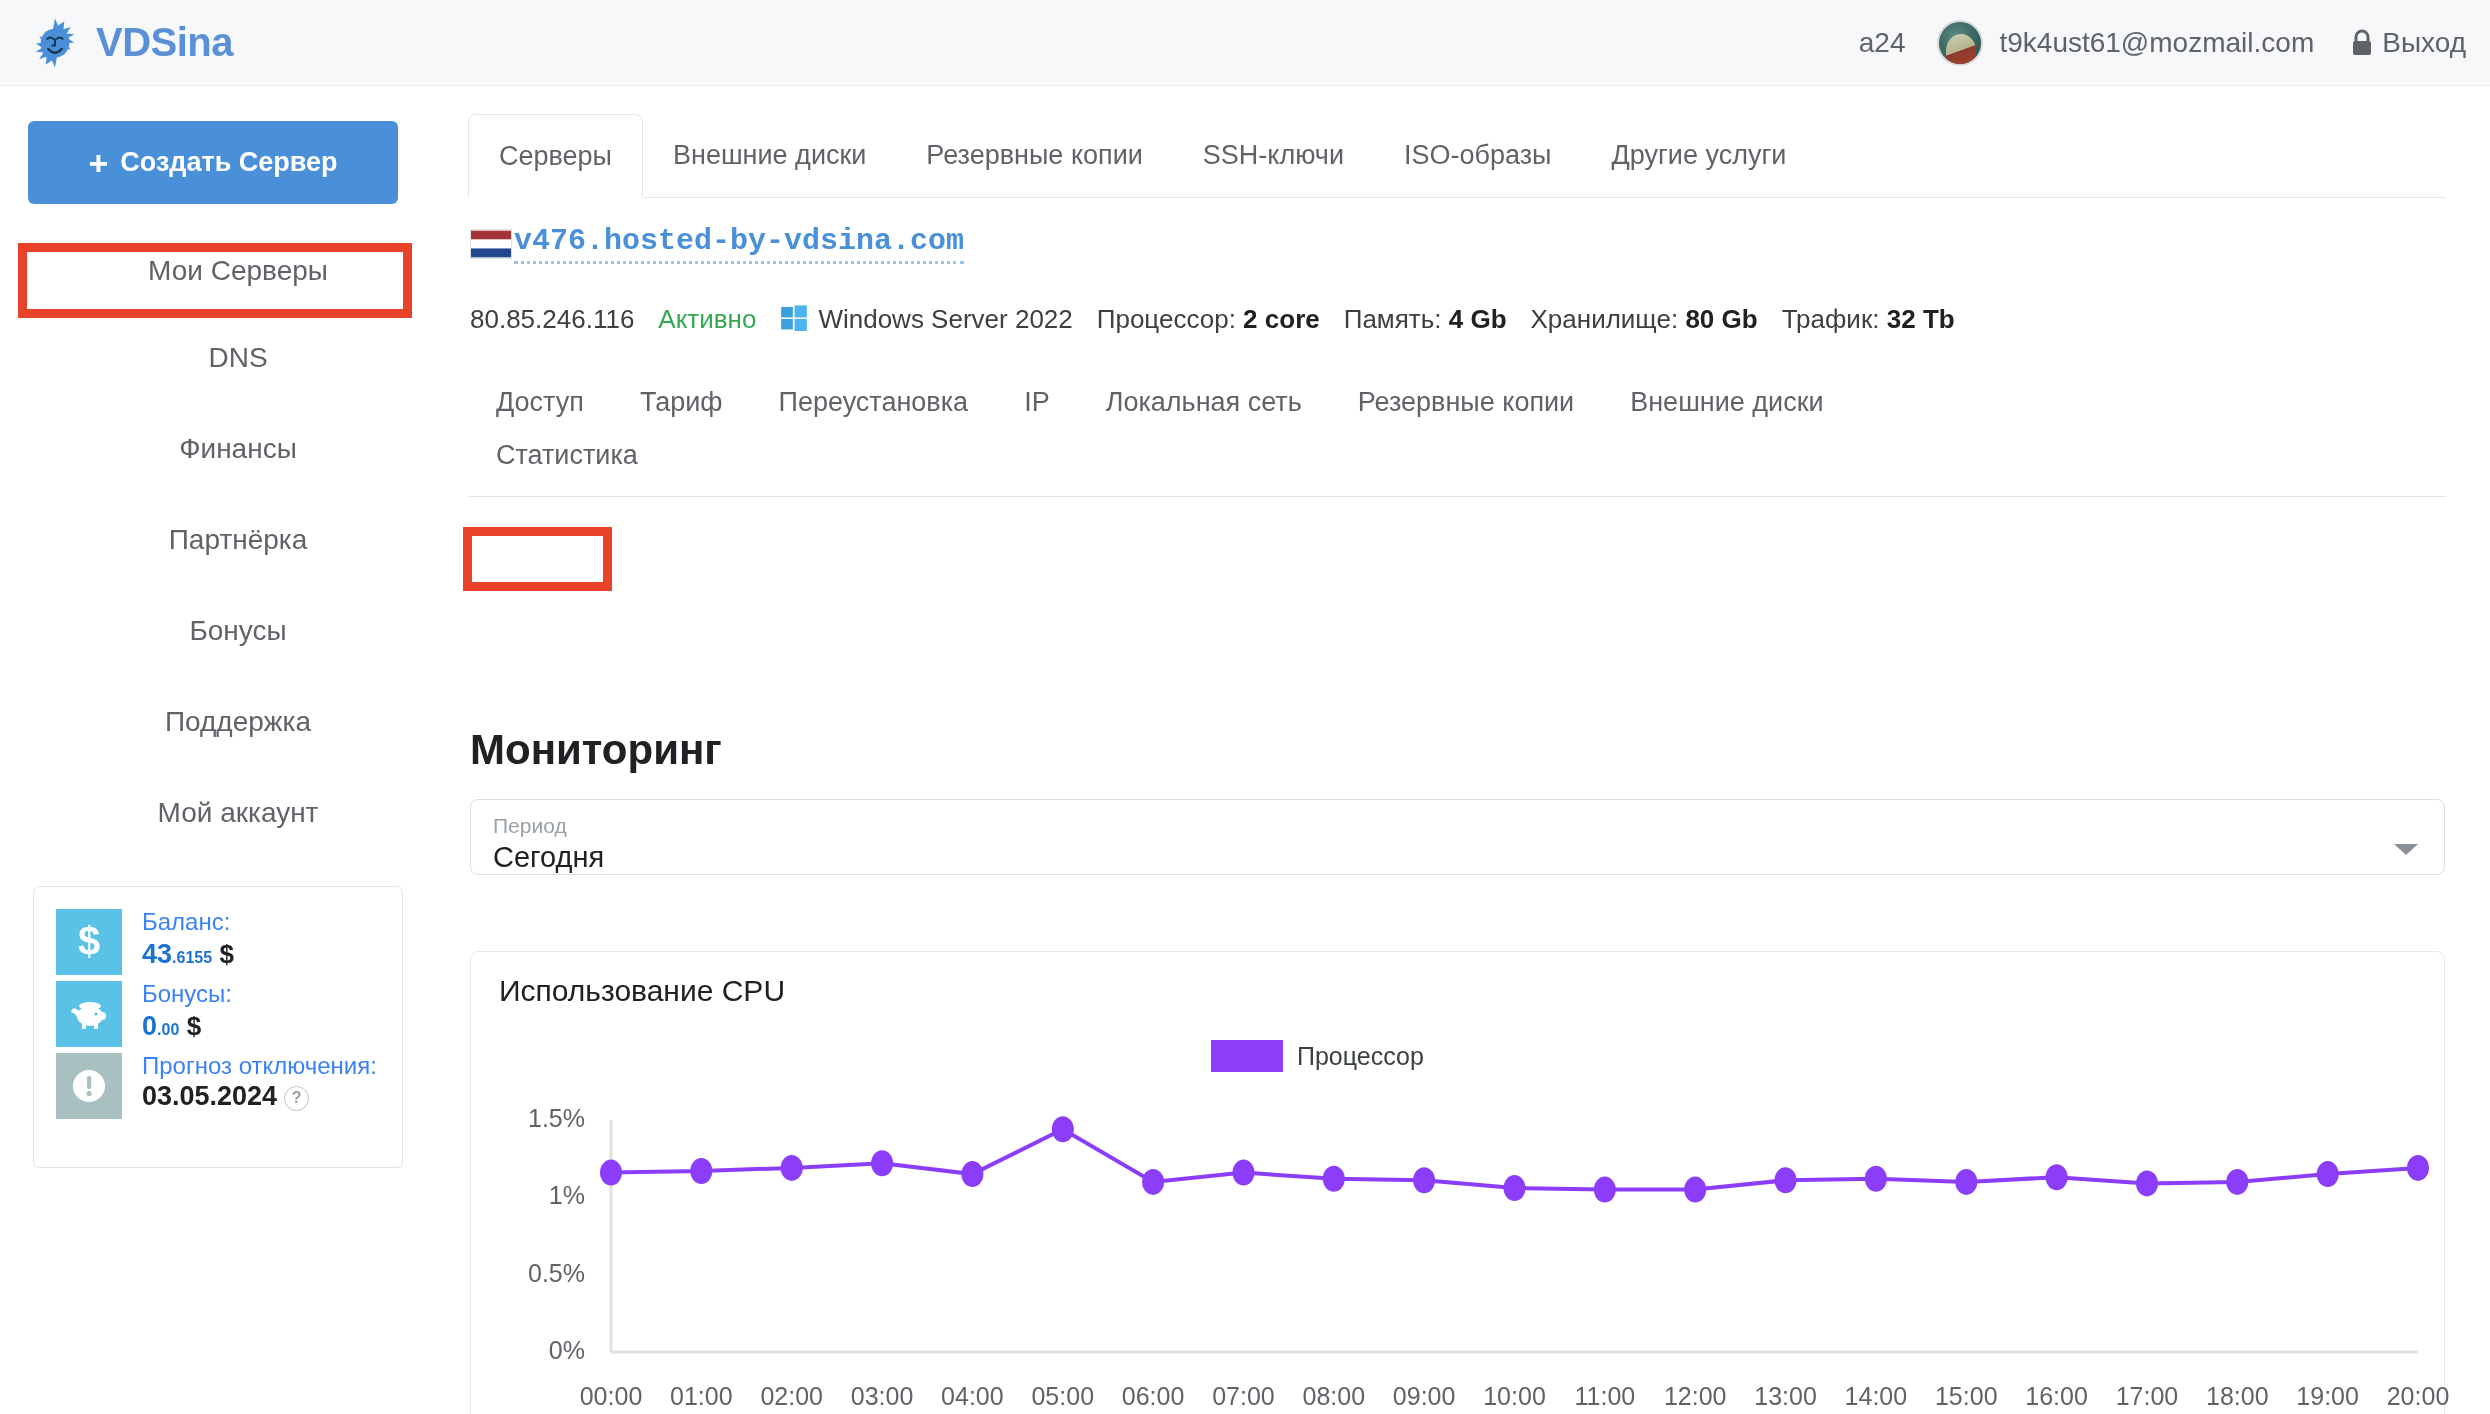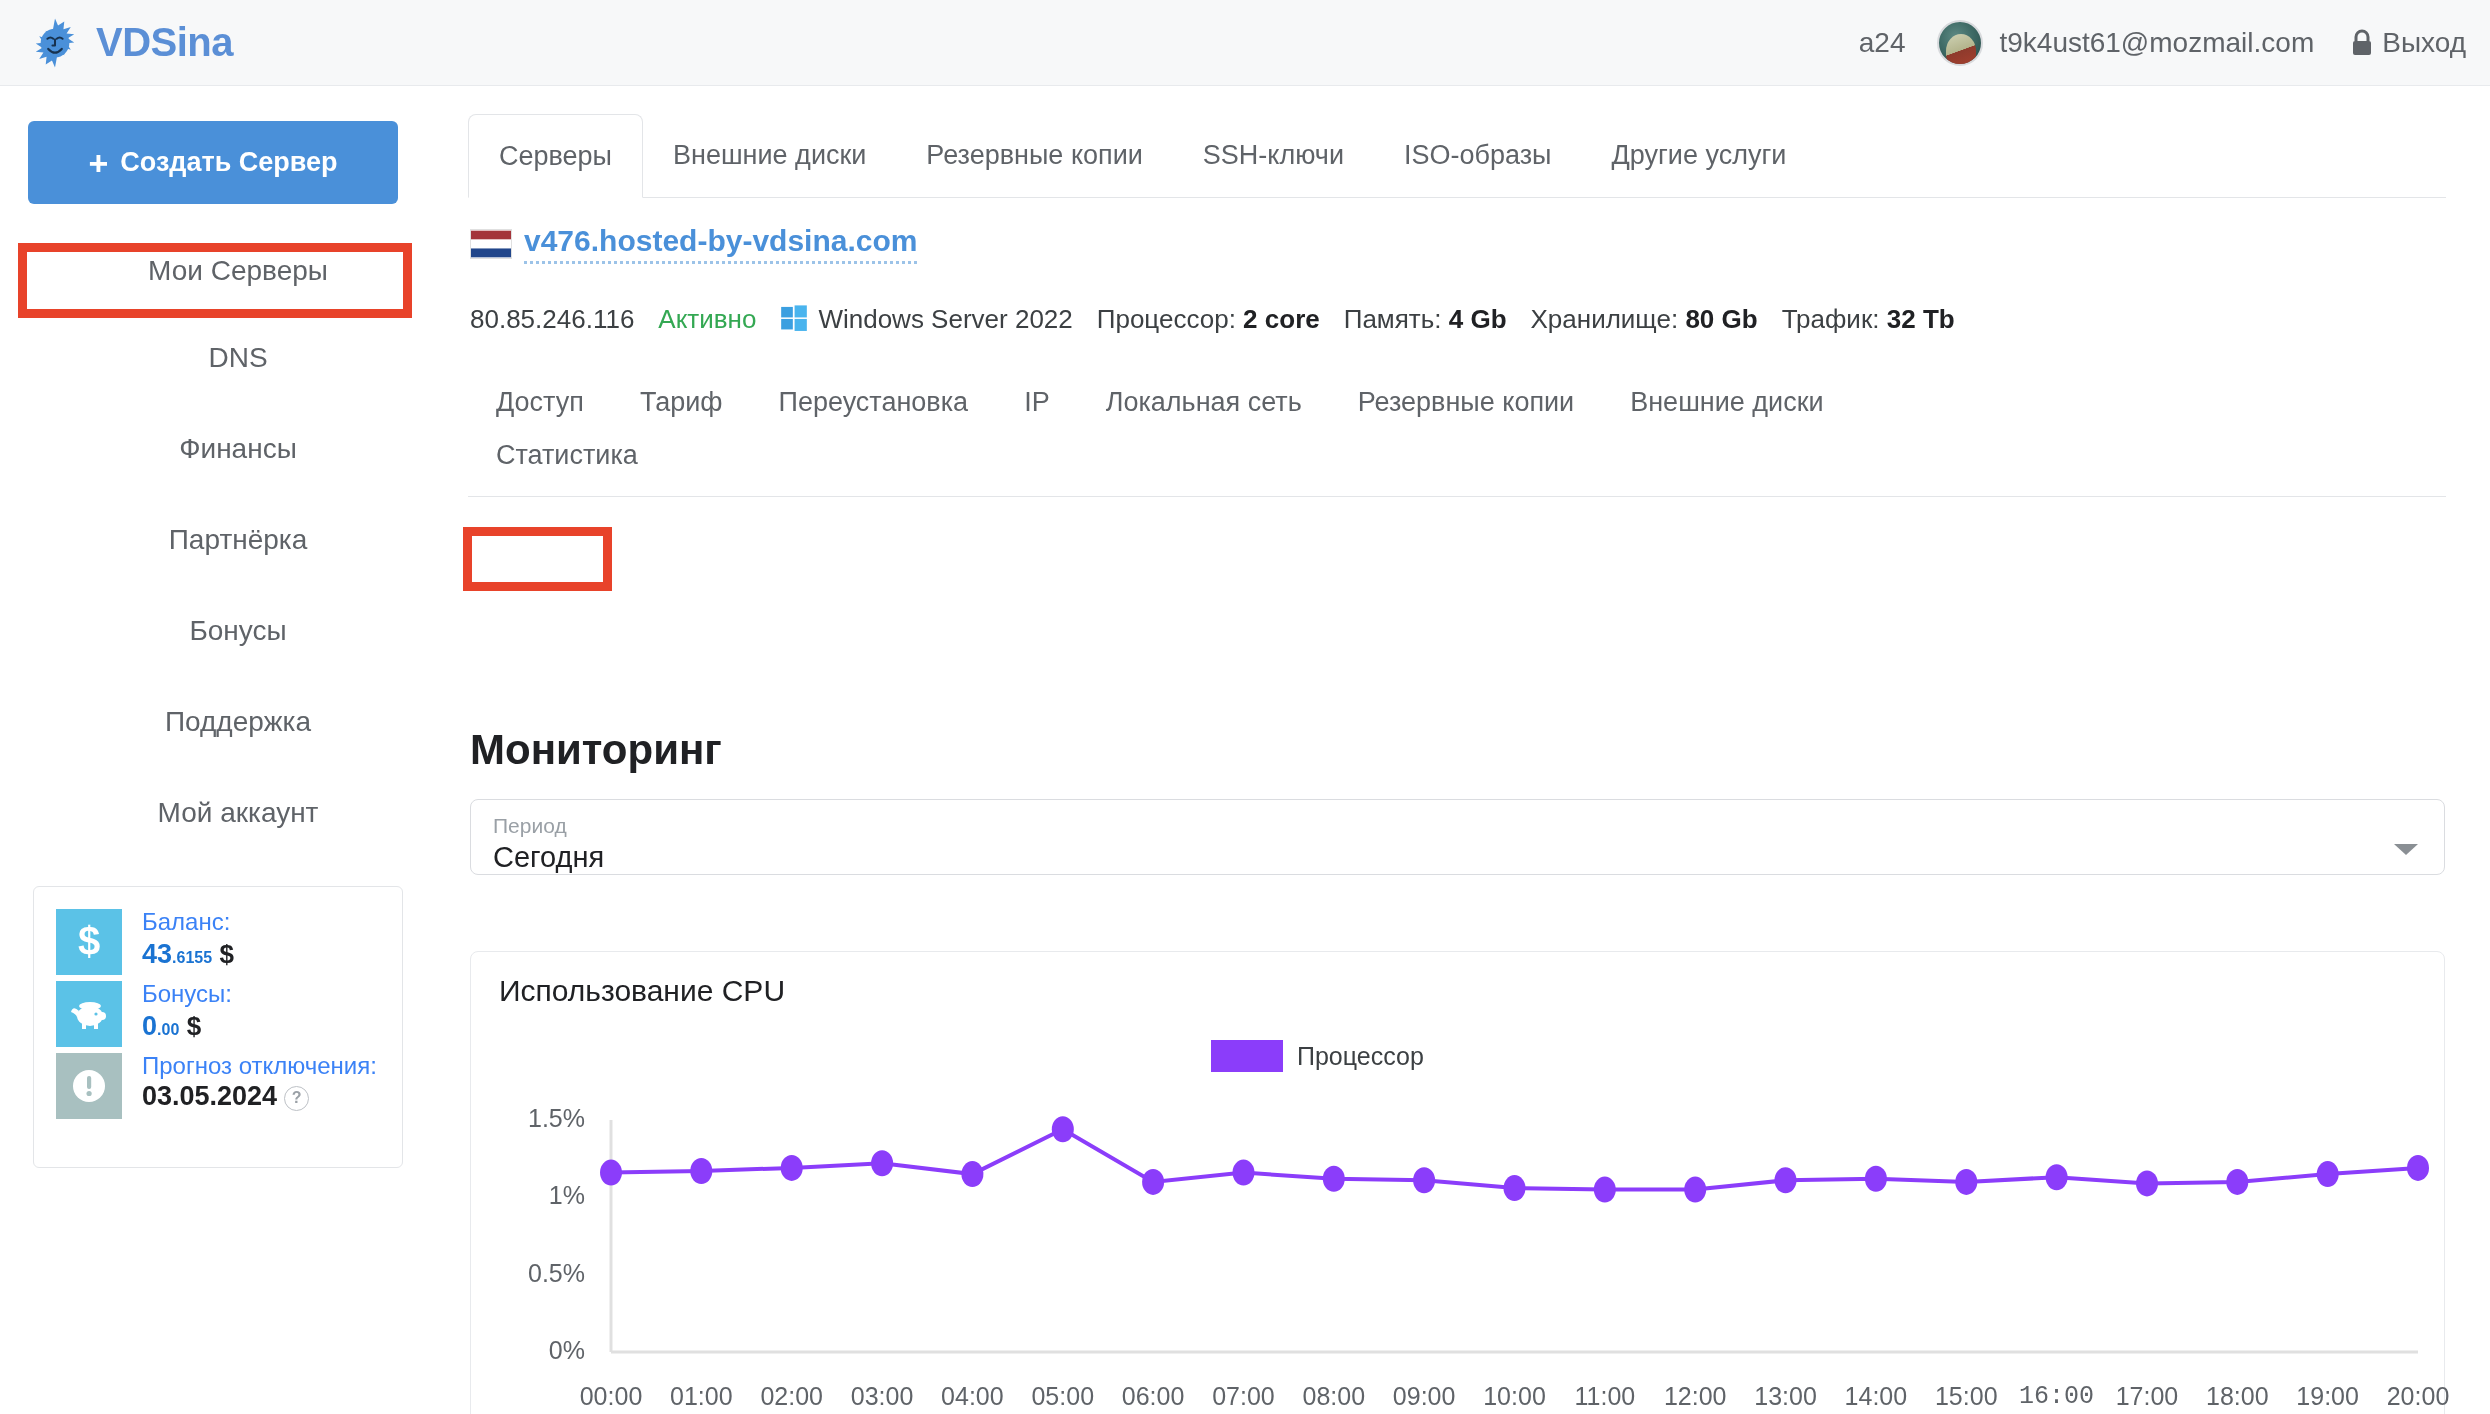--- a/index.html
+++ b/index.html
@@ -121,21 +121,21 @@
     display: flex; align-items: center;
     font-size: 27px; color: #5f6368; cursor: pointer;
   }
   .tab-top.active {
     background: #fff;
     border: 1px solid #e3e5e8; border-bottom: 1px solid #fff;
     border-radius: 8px 8px 0 0;
     margin-bottom: -1px;
   }
 
-  .server-host { position: absolute; left: 30px; top: 138px; display: flex; align-items: center; gap: 12px; }
+  .server-host { position: absolute; left: 30px; top: 138px; display: flex; align-items: center; gap: 2px; font-family: Liberation Mono, monospace; }
   .flag-nl { width: 42px; height: 30px; display:block; border: 1px solid #e0e0e0; }
   .host-link {
     font-size: 30px; font-weight: bold; color: #4a90d9;
     border-bottom: 3px dotted #9cc3e8; padding-bottom: 3px;
     cursor: pointer; text-decoration: none;
   }
 
   .spec-row {
     position: absolute; left: 30px; top: 218px;
     display: flex; align-items: center;
@@ -443,21 +443,21 @@
         <div class="xtick" style="left: 637.1px;">06:00</div>
         <div class="xtick" style="left: 727.45px;">07:00</div>
         <div class="xtick" style="left: 817.8px;">08:00</div>
         <div class="xtick" style="left: 908.15px;">09:00</div>
         <div class="xtick" style="left: 998.5px;">10:00</div>
         <div class="xtick" style="left: 1088.85px;">11:00</div>
         <div class="xtick" style="left: 1179.2px;">12:00</div>
         <div class="xtick" style="left: 1269.55px;">13:00</div>
         <div class="xtick" style="left: 1359.9px;">14:00</div>
         <div class="xtick" style="left: 1450.25px;">15:00</div>
-        <div class="xtick" style="left: 1540.6px; font-family: Liberation Mono, monospace;">16:00</div>
+        <div class="xtick" style="left: 1540.6px;">16:00</div>
         <div class="xtick" style="left: 1630.95px;">17:00</div>
         <div class="xtick" style="left: 1721.3px;">18:00</div>
         <div class="xtick" style="left: 1811.65px;">19:00</div>
         <div class="xtick" style="left: 1902px;">20:00</div>
       </div>
   </div>
 </div>
 
 <div class="redbox" id="redbox-servers" style="border-color: rgb(232, 67, 42);"></div>
 <div class="redbox" id="redbox-stat" style="border-color: rgb(232, 67, 42);"></div>

